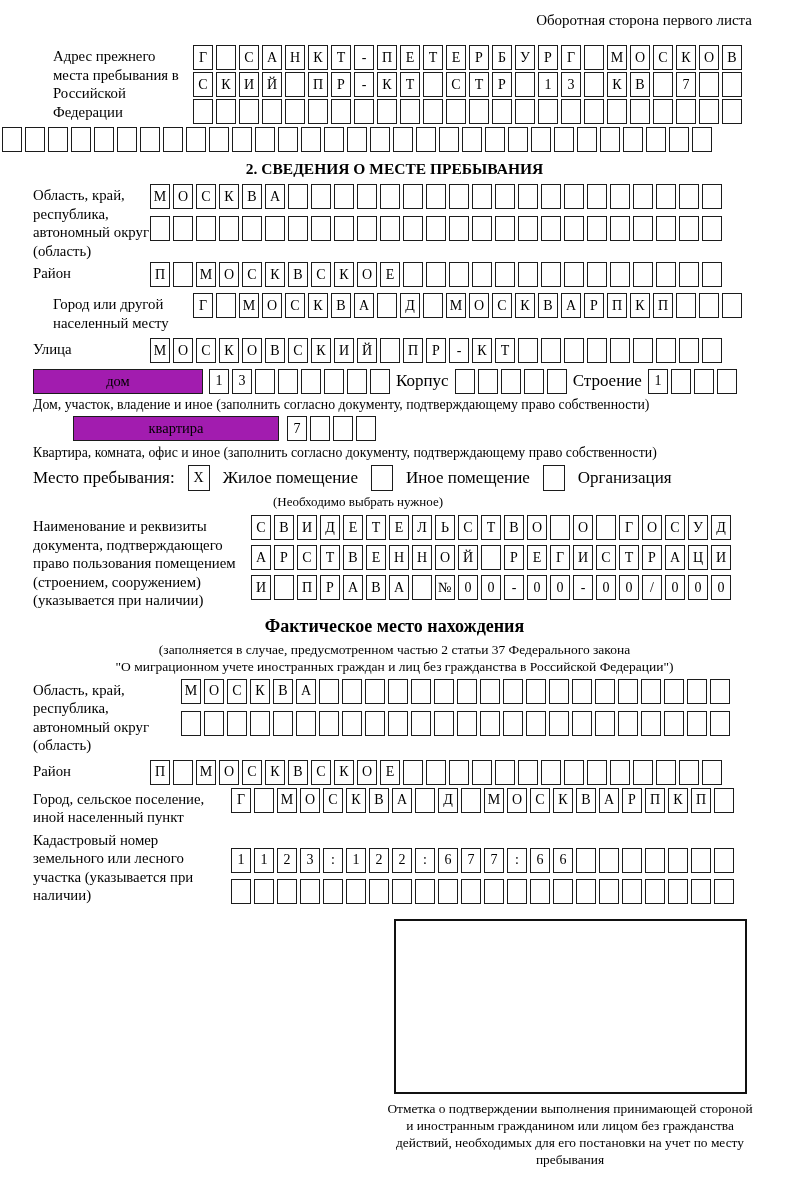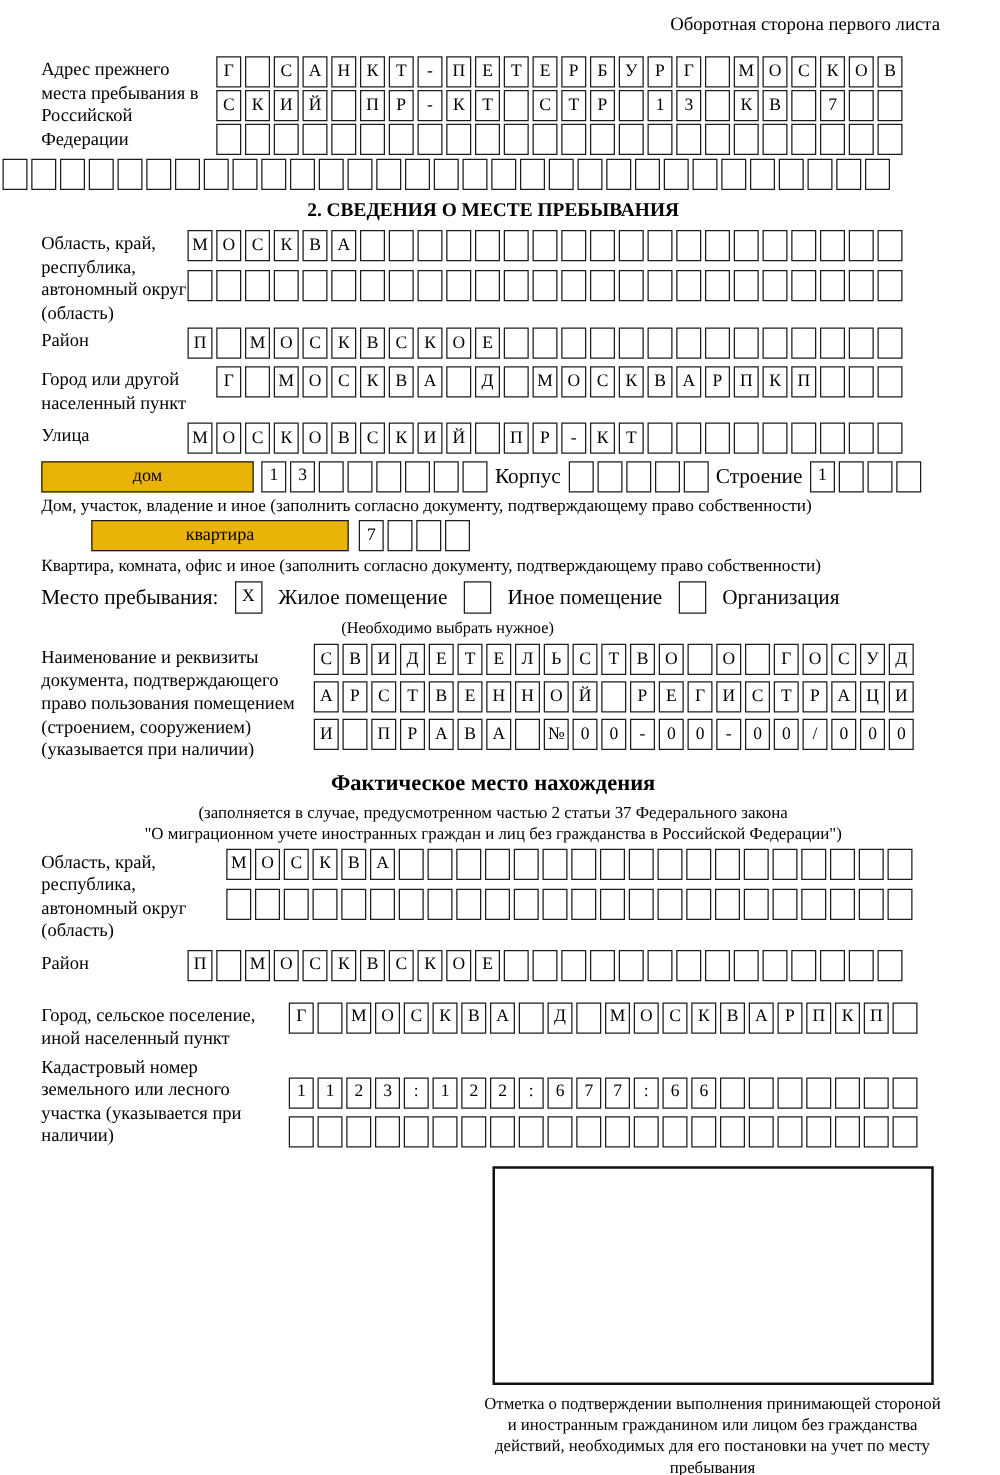--- a/index.html
+++ b/index.html
@@ -8,21 +8,21 @@
   .header-note{text-align:right;font-size:15px;margin-right:4px;}
   .group{display:flex;align-items:flex-start;}
   .lbl{font-size:14.8px;line-height:18.5px;flex:0 0 auto;padding-top:2px;}
   .rows{display:flex;flex-direction:column;}
   .cells{display:flex;gap:3px;flex-wrap:nowrap;}
   .cell{flex:0 0 auto;width:18px;height:23px;border:1.6px solid #1c1c1c;display:flex;align-items:center;justify-content:center;font-size:14px;line-height:1;background:#fff;}
   .fullrow{margin-left:-31px;margin-top:3px;}
   .caption{font-size:13.8px;}
   .center{text-align:center;}
   .sec-title{font-weight:bold;font-size:15.5px;text-align:center;margin-top:8px;}
-  .widebox{border:1.6px solid #1c1c1c;height:23px;display:flex;align-items:center;justify-content:center;font-size:14.5px;flex:0 0 auto;background:#eab308;}
+  .widebox{border:1.6px solid #1c1c1c;height:23px;display:flex;align-items:center;justify-content:center;font-size:14.5px;flex:0 0 auto;background:#a21caf;}
   .inline-lbl{font-size:17px;line-height:26px;flex:0 0 auto;}
   .chk{width:20px;height:24px;border:1.6px solid #1c1c1c;display:flex;align-items:center;justify-content:center;font-size:14px;flex:0 0 auto;background:#fff;}
   .mesto-row{display:flex;align-items:center;gap:13px;margin-top:4px;}
   .note-small{font-size:13px;margin-left:240px;margin-top:3px;}
   .fact-title{font-weight:bold;font-size:18px;text-align:center;margin-top:6px;}
   .fact-note{font-size:13.5px;text-align:center;line-height:17px;}
   .stamp-area{width:372px;margin:14px 0 0 auto;text-align:center;}
   .stamp-box{width:349px;height:171px;border:2px solid #111;margin:0 auto 6px auto;background:#fff;}
   .stamp-caption{font-size:13.4px;line-height:17px;}
   .g-prev{margin-top:16px;}
@@ -30,25 +30,25 @@
   .g-raion{margin-top:2px;}
   .g-gorod{margin-top:6px;}
   .g-ulitsa{margin-top:6px;}
   .dom-row{display:flex;align-items:center;gap:6px;margin-top:5px;}
   .cap-dom{margin-top:3px;}
   .kvart-row{display:flex;align-items:center;gap:8px;margin-top:3px;padding-left:40px;}
   .cap-kvart{margin-top:4px;}
   .g-document{margin-top:5px;}
   .g-fact-oblast{margin-top:4px;}
   .g-fact-raion{margin-top:5px;}
-  .g-fact-gorod{margin-top:17px;}
+  .g-fact-gorod{margin-top:3px;}
   .g-kadastr{margin-top:2px;}
   .kadastr-rows{margin-top:19px;}
   .w117{width:117px;}
-  .w140{width:140px;}
+  .w140{width:140px;margin-left:20px;}
   .w218{width:218px;}
   .w148{width:148px;}
   .w198{width:198px;}
   .cap-first{margin-top:6px;font-size:13.9px;}
 </style>
 </head>
 <body>
 
 <div class="page">
 
@@ -258,21 +258,21 @@
         <span class="cell"></span>
         <span class="cell"></span>
         <span class="cell"></span>
         <span class="cell"></span>
         <span class="cell"></span>
         <span class="cell"></span>
       </div>
   </div>
 
   <div class="group g-gorod">
-    <div class="lbl w140">Город или другой населенный пункт</div>
+    <div class="lbl w140">Город или другой населенный месту</div>
     <div class="cells">
         <span class="cell">Г</span>
         <span class="cell"></span>
         <span class="cell">М</span>
         <span class="cell">О</span>
         <span class="cell">С</span>
         <span class="cell">К</span>
         <span class="cell">В</span>
         <span class="cell">А</span>
         <span class="cell"></span>

